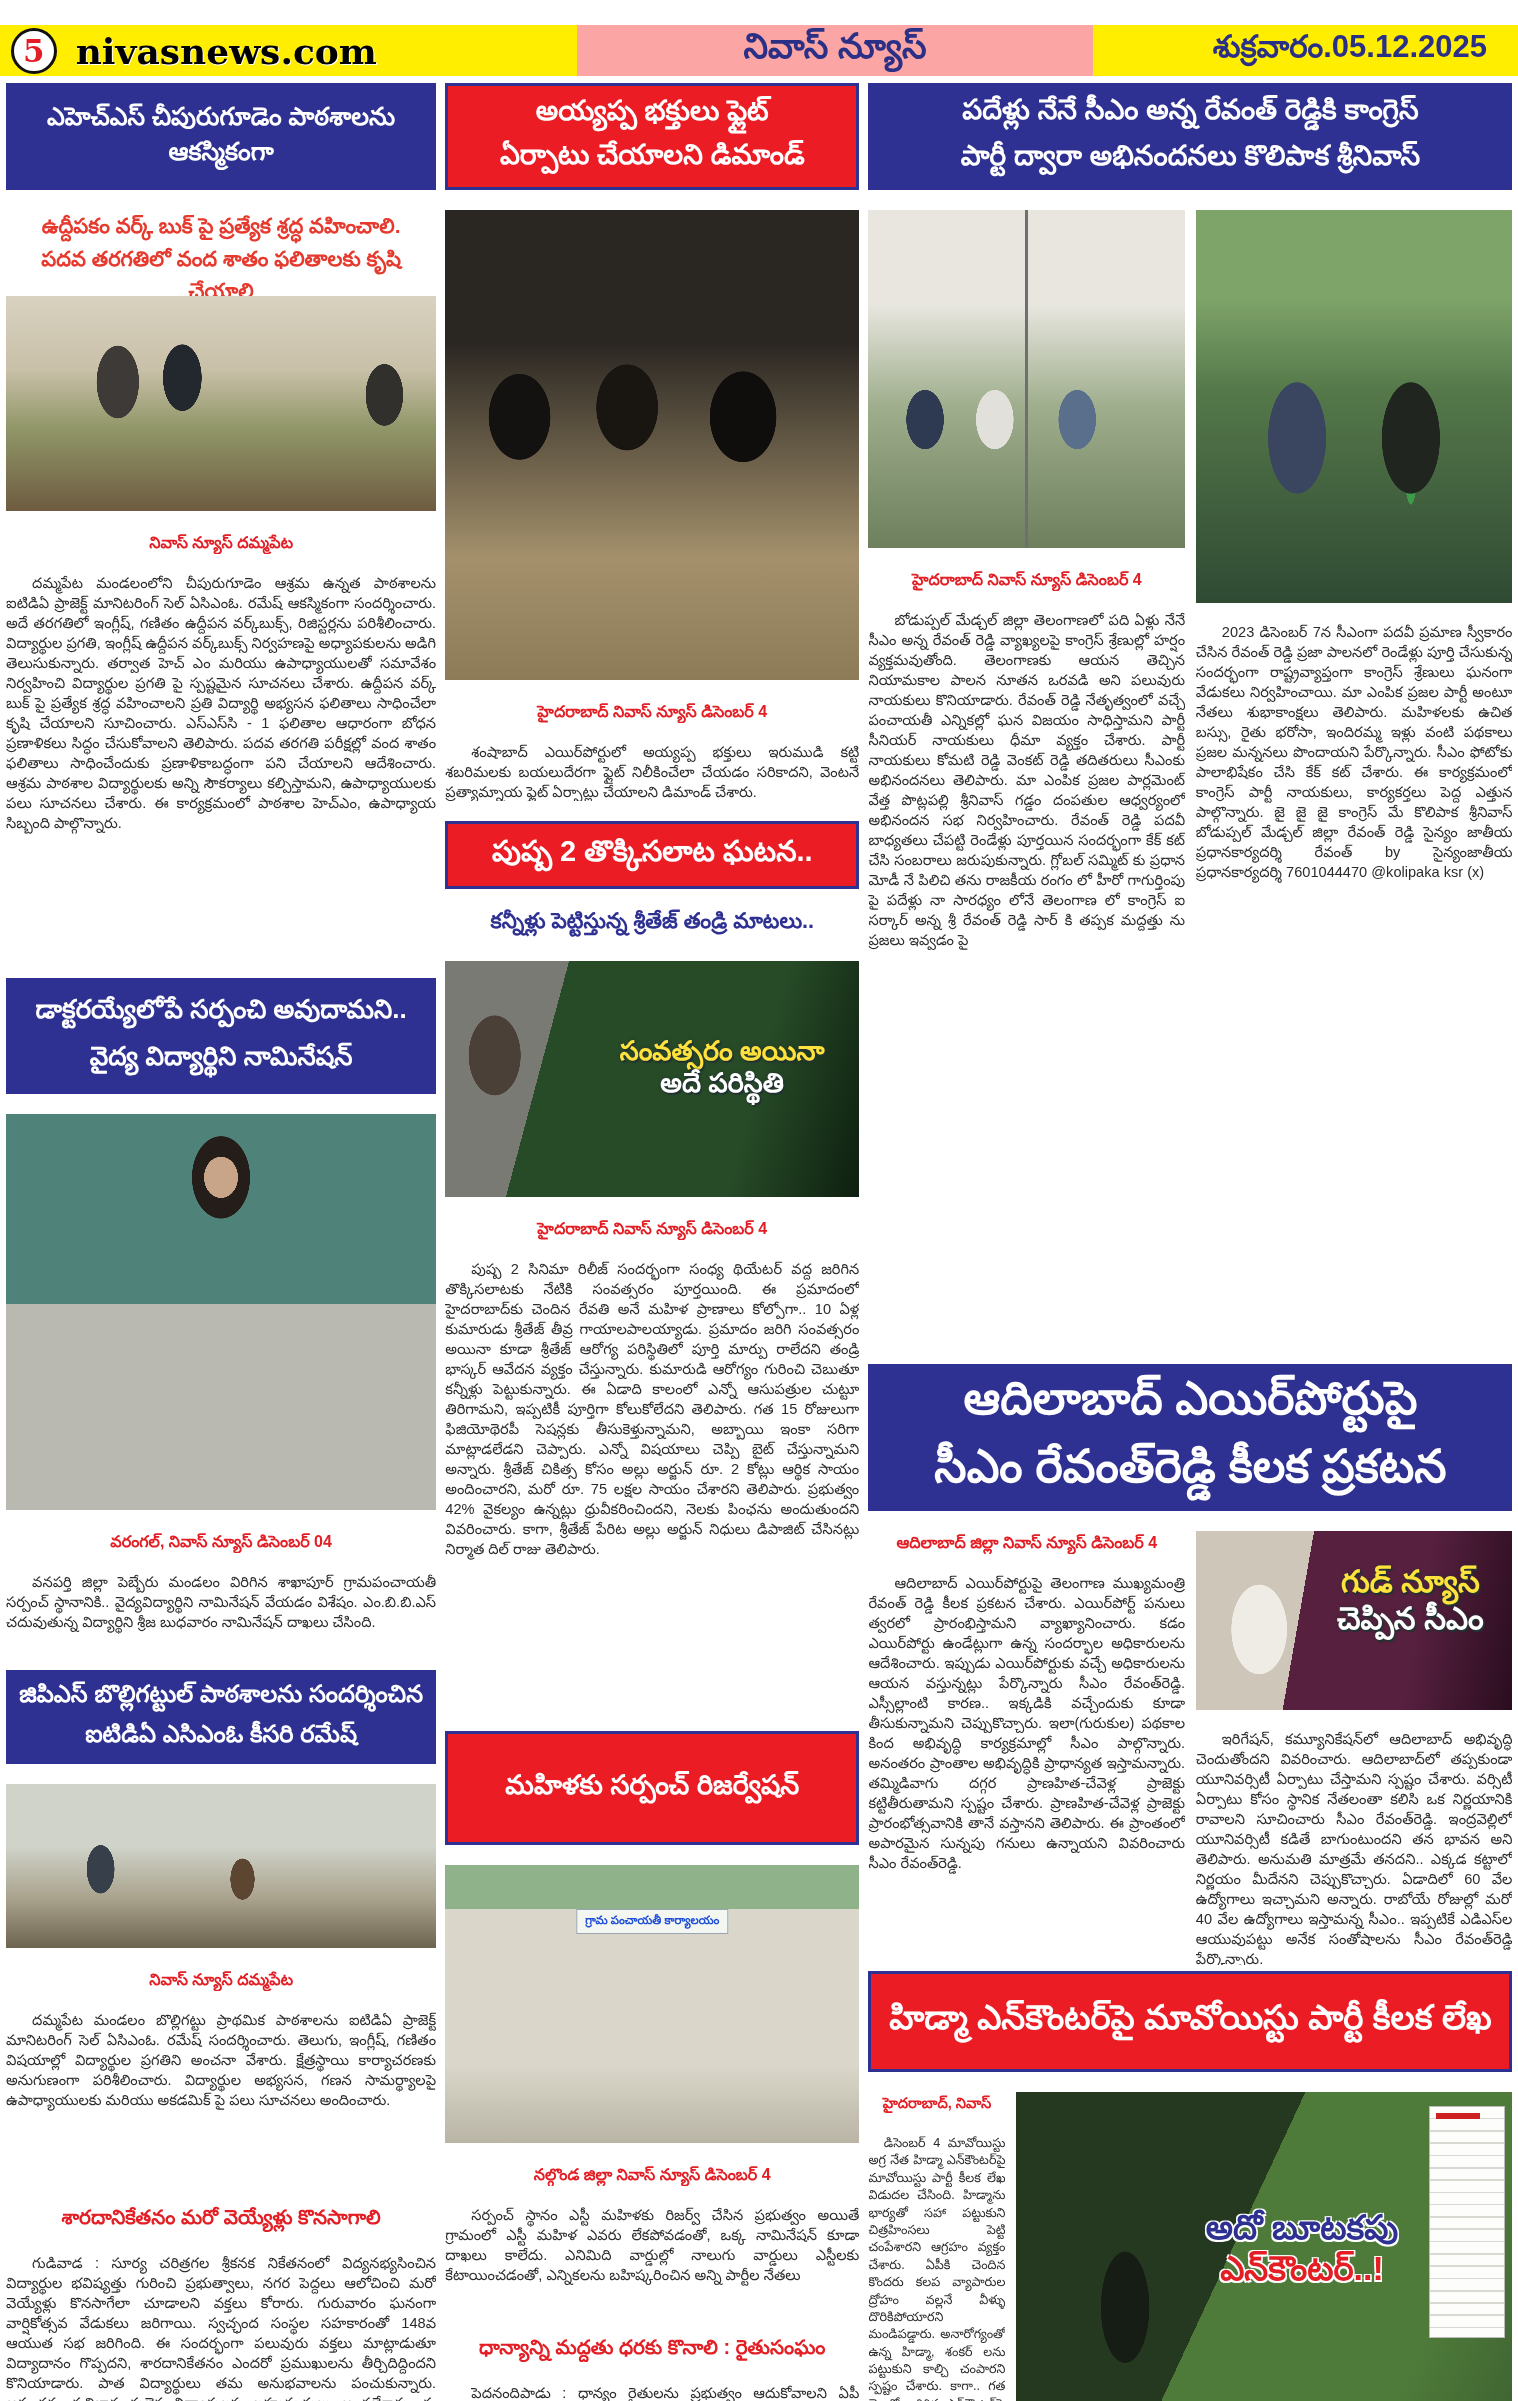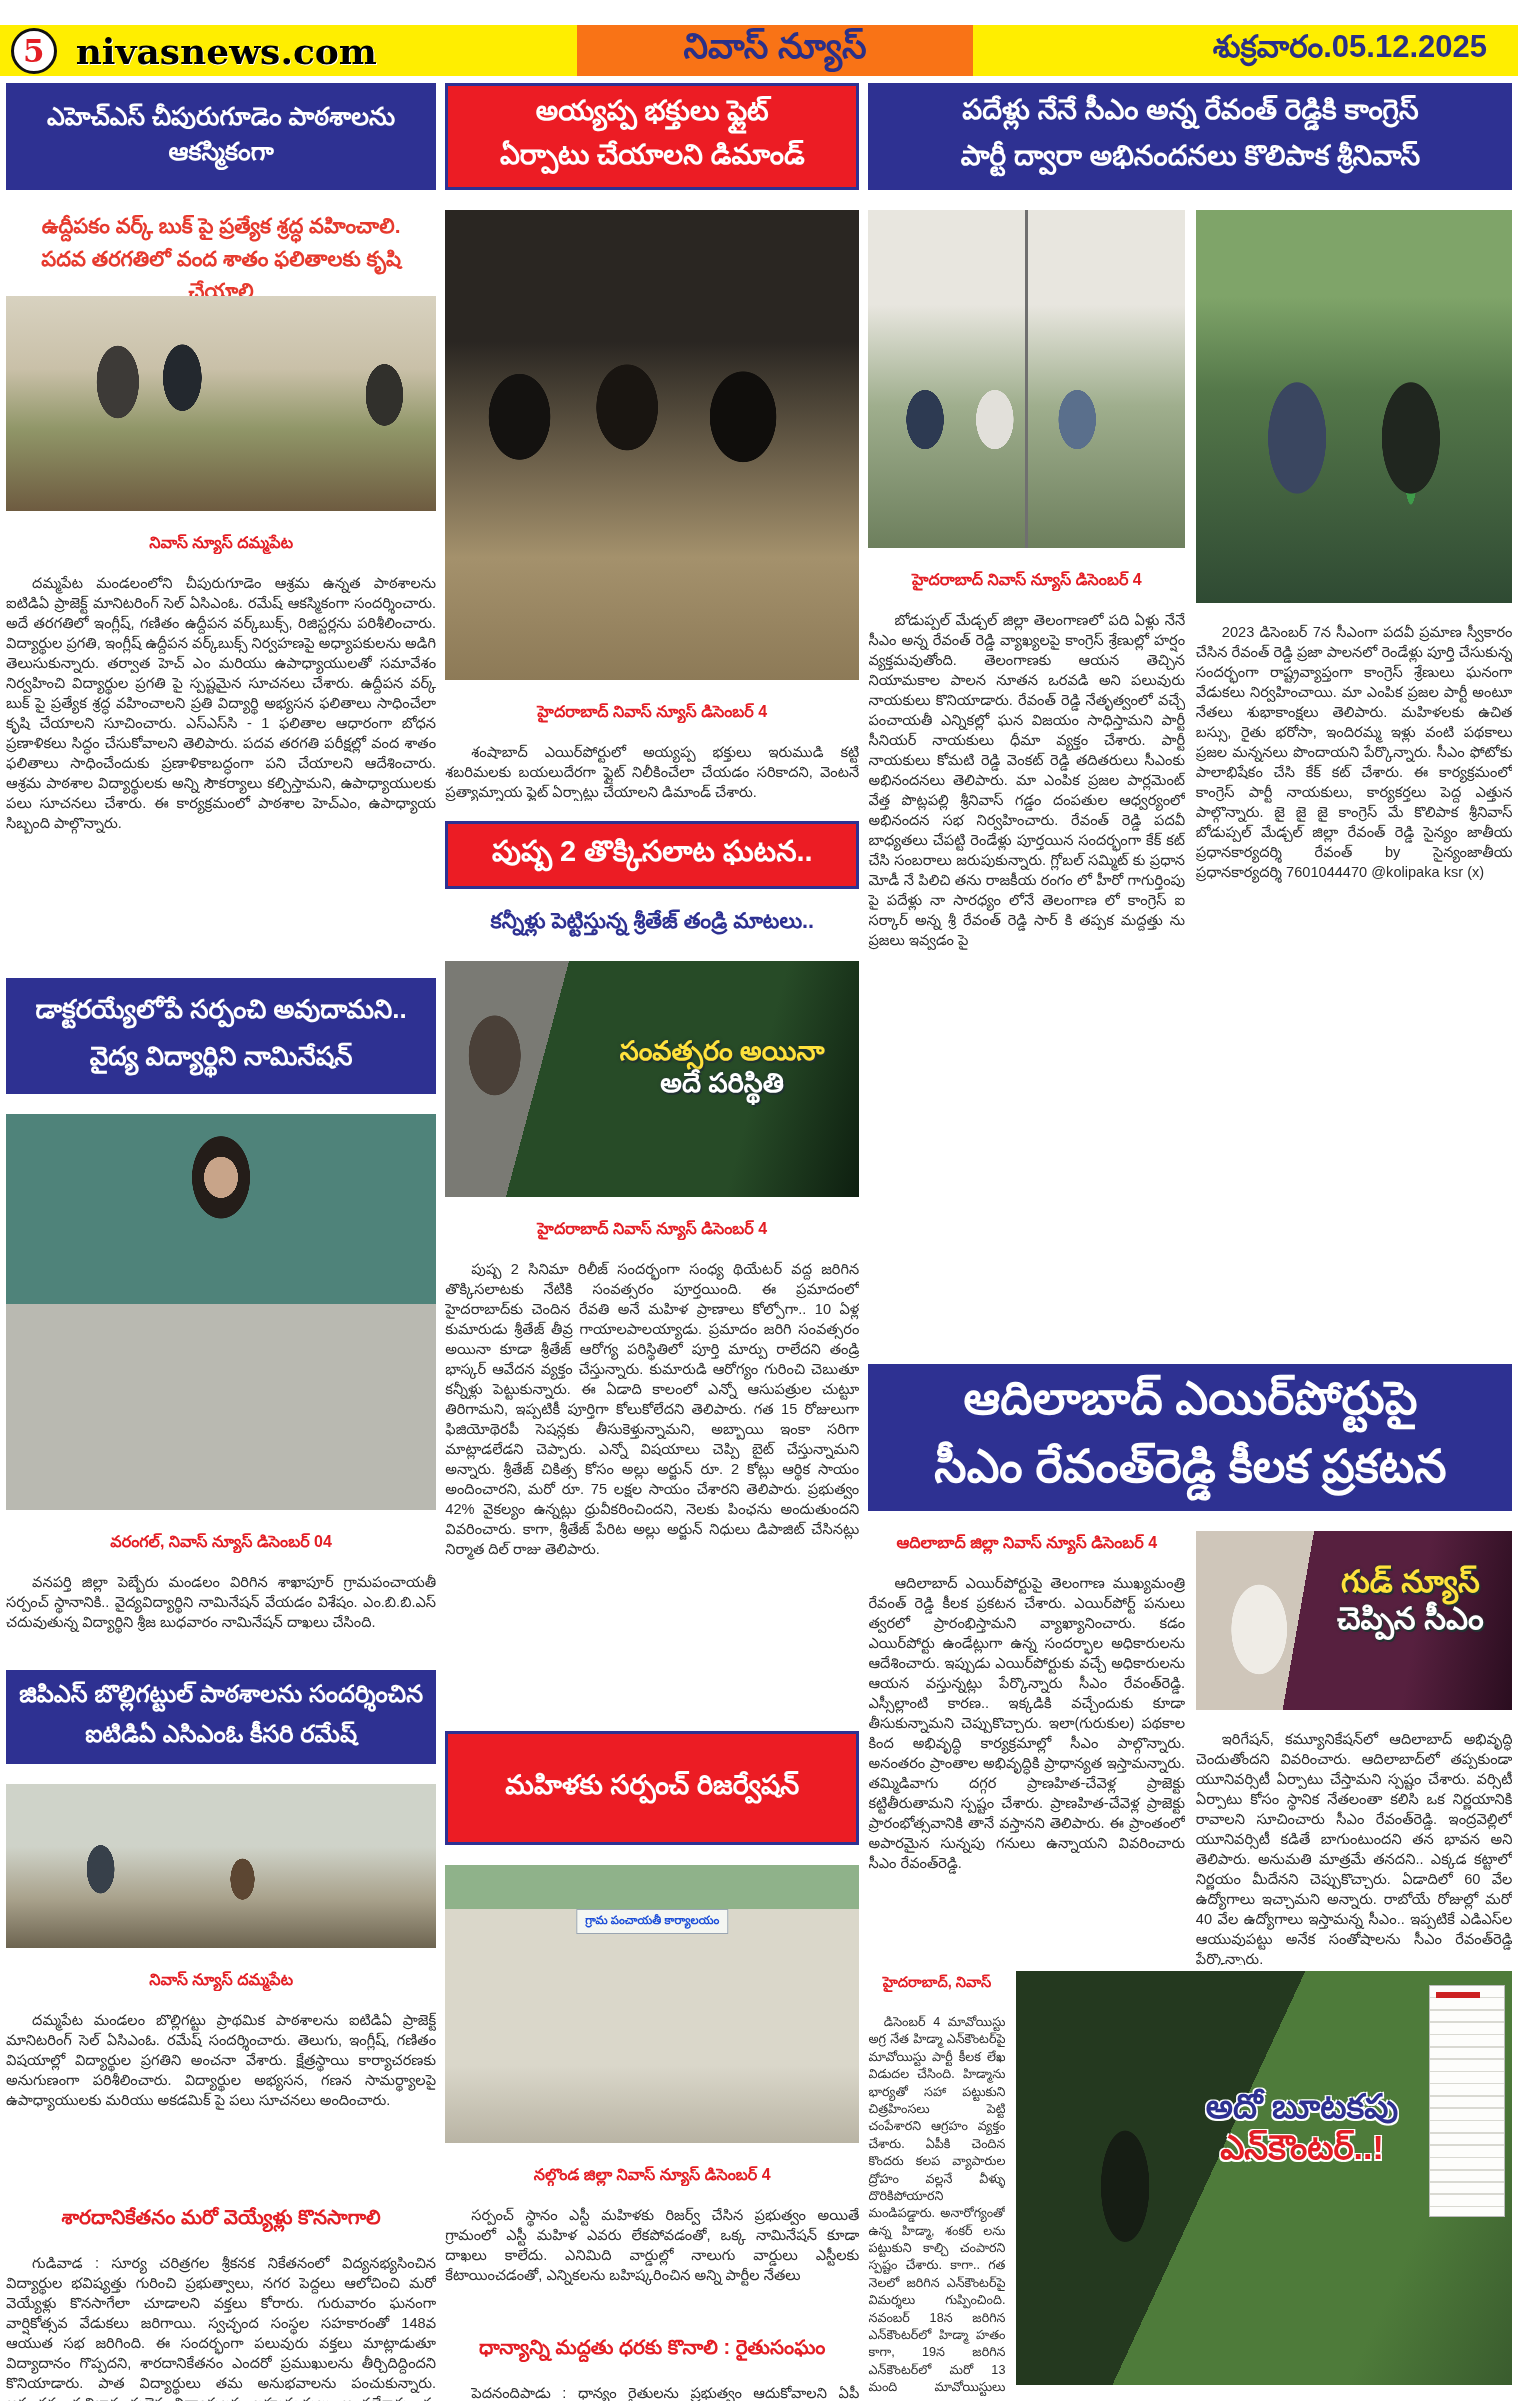--- a/index.html
+++ b/index.html
@@ -4,21 +4,21 @@
 <style>
   html,body{margin:0;padding:0;}
   body{width:1518px;height:2401px;background:#ffffff;font-family:"Liberation Sans",sans-serif;overflow:hidden;}
   .page{position:relative;width:1518px;height:2401px;background:#fff;}
 
   
   .topbar{position:absolute;left:0;top:25px;width:1518px;height:51px;background:#ffee00;display:flex;align-items:center;}
   .badge{width:46px;height:46px;margin-left:10.7px;background:#fff;border:3.1px solid #111;border-radius:50%;display:flex;align-items:center;justify-content:center;box-sizing:border-box;}
   .badge span{color:#e31e24;font-size:31px;font-weight:bold;font-family:"DejaVu Serif",serif;}
   .site{margin-left:19px;color:#000000;font-size:36px;font-weight:bold;font-family:"DejaVu Serif",serif;text-shadow:0.8px 0.8px 0 #fff;}
-  .mastbox{position:absolute;left:577px;top:0;width:396px;height:51px;background:#f97316;display:flex;align-items:center;justify-content:center;}
+  .mastbox{position:absolute;left:577px;top:0;width:516px;height:51px;background:#fca5a5;display:flex;align-items:center;justify-content:center;}
   .mast{color:#2b3087;font-size:35px;font-weight:bold;}
   .hdate{position:absolute;right:31px;color:#2b3087;font-size:31px;font-weight:bold;}
 
   
   .cols{position:absolute;left:6.1px;top:83px;width:1506px;display:flex;gap:9.2px;}
   .c1{width:430px;flex:none;}
   .c2{width:414px;flex:none;}
   .c34{width:644px;flex:none;}
   .blk{margin-bottom:20px;box-sizing:border-box;}
 
@@ -201,20 +201,23 @@
           <div class="ph ph-cm blk" style="height:179px;padding-left:21px;">
             <div class="ov" style="right:6.1px;top:32px;width:192px;font-size:31px;">
               <div class="oy">గుడ్ న్యూస్</div>
               <div class="ow">చెప్పిన సీఎం</div>
             </div>
           </div>
           <div class="bt" style="height:235px;">ఇరిగేషన్, కమ్యూనికేషన్‌లో ఆదిలాబాద్ అభివృద్ధి చెందుతోందని వివరించారు. ఆదిలాబాద్‌లో తప్పకుండా యూనివర్సిటీ ఏర్పాటు చేస్తామని స్పష్టం చేశారు. వర్సిటీ ఏర్పాటు కోసం స్థానిక నేతలంతా కలిసి ఒక నిర్ణయానికి రావాలని సూచించారు సీఎం రేవంత్‌రెడ్డి. ఇంద్రవెల్లిలో యూనివర్సిటీ కడితే బాగుంటుందని తన భావన అని తెలిపారు. అనుమతి మాత్రమే తనదని.. ఎక్కడ కట్టాలో నిర్ణయం మీదేనని చెప్పుకొచ్చారు. ఏడాదిలో 60 వేల ఉద్యోగాలు ఇచ్చామని అన్నారు. రాబోయే రోజుల్లో మరో 40 వేల ఉద్యోగాలు ఇస్తామన్న సీఎం.. ఇప్పటికే ఎడిఎస్‌ల ఆయువుపట్టు అనేక సంతోషాలను సీఎం రేవంత్‌రెడ్డి పేర్కొన్నారు.</div>
         </div>
       </div>
 
+      <div class="blk hr" style="height:101px;font-size:34px;">
+        <div>హిడ్మా ఎన్‌కౌంటర్‌పై మావోయిస్టు పార్టీ కీలక లేఖ</div>
+      </div>
       <div class="blk row" style="height:414px;">
         <div style="width:137px;flex:none;">
           <div class="dl blk" style="font-size:14.6px;">హైదరాబాద్, నివాస్ న్యూస్</div>
           <div class="bt" style="height:382px;font-size:12.7px;text-indent:15.3px;">డిసెంబర్ 4 మావోయిస్టు అగ్ర నేత హిడ్మా ఎన్‌కౌంటర్‌పై మావోయిస్టు పార్టీ కీలక లేఖ విడుదల చేసింది. హిడ్మాను భార్యతో సహా పట్టుకుని చిత్రహింసలు పెట్టి చంపేశారని ఆగ్రహం వ్యక్తం చేశారు. ఏపీకి చెందిన కొందరు కలప వ్యాపారుల ద్రోహం వల్లనే వీళ్ళు దొరికిపోయారని మండిపడ్డారు. అనారోగ్యంతో ఉన్న హిడ్మా, శంకర్ లను పట్టుకుని కాల్చి చంపారని స్పష్టం చేశారు. కాగా.. గత నెలలో జరిగిన ఎన్‌కౌంటర్‌పై విమర్శలు గుప్పించింది. నవంబర్ 18న జరిగిన ఎన్‌కౌంటర్‌లో హిడ్మా హతం కాగా, 19న జరిగిన ఎన్‌కౌంటర్‌లో మరో 13 మంది మావోయిస్టులు హతమయ్యారు. ఈ ఏడాది 50 మంది మావోయిస్టులు అమరులయ్యారని లేఖలో పేర్కొన్నారు.</div>
         </div>
         <div class="ph ph-maoist" style="flex:1;height:414px;">
           <div class="letter"></div>
           <div class="ov" style="right:84px;top:115px;width:253px;font-size:34px;">
             <div class="ob">అదో బూటకపు</div>
             <div class="orr">ఎన్‌కౌంటర్..!</div>

